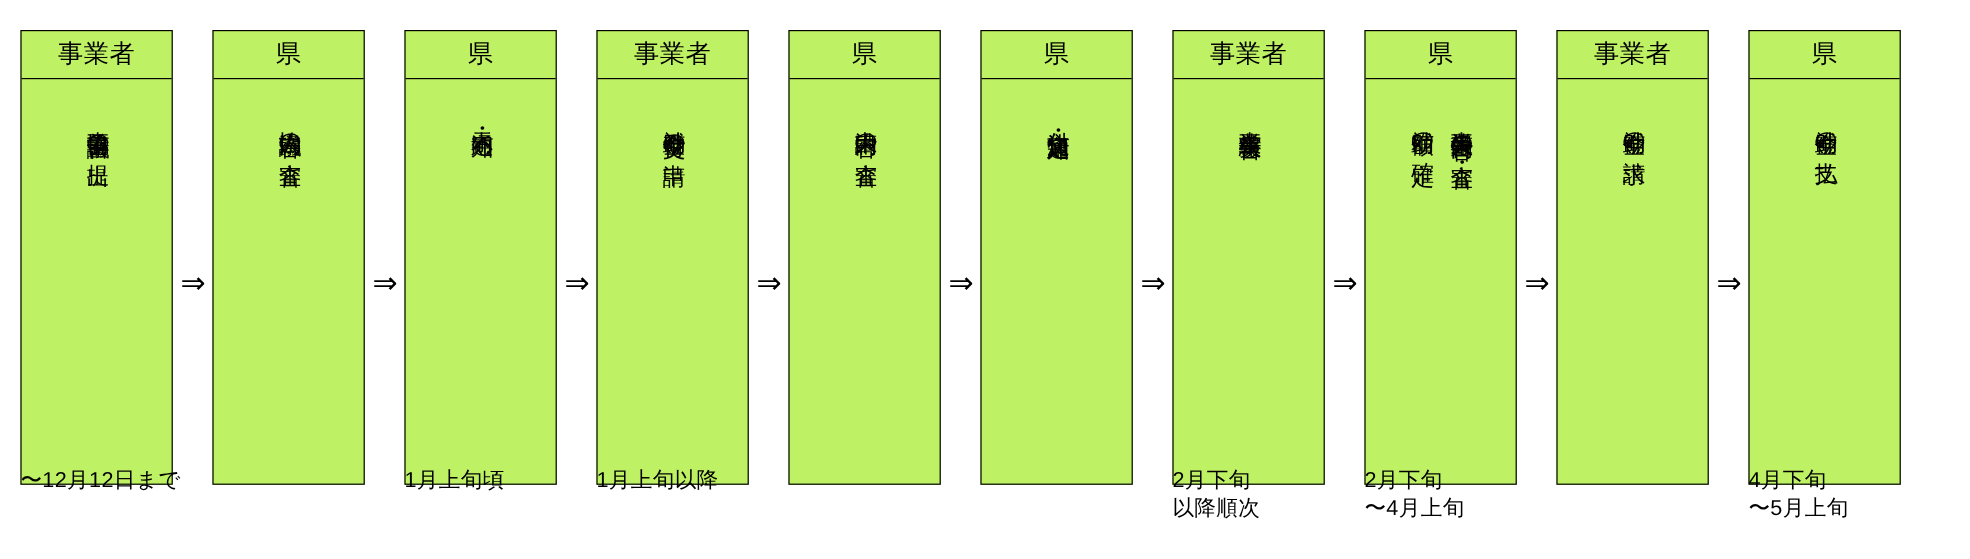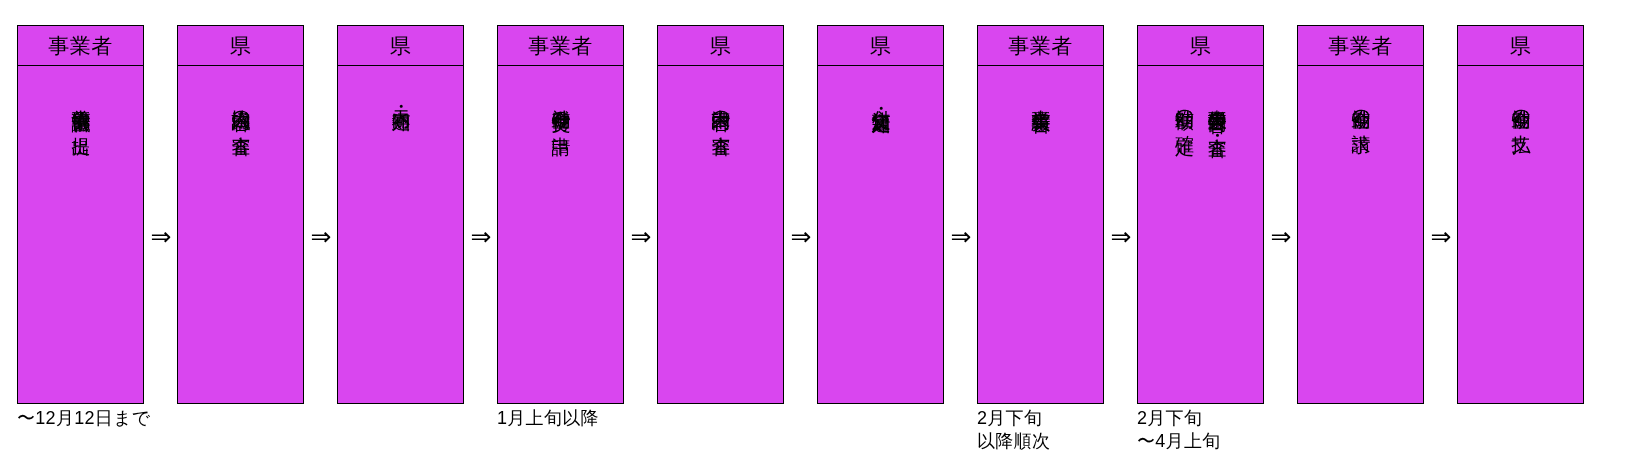--- a/index.html
+++ b/index.html
@@ -28,21 +28,21 @@
     top: 25px;
     width: 127px;
   }
 
   .box {
     position: relative;
     width: 127px;
     height: 379px;
     border: 1px solid #000000;
     box-sizing: border-box;
-    background: #d946ef;
+    background: #bef264;
   }
 
   .box-header {
     height: 40px;
     border-bottom: 1px solid #000000;
     box-sizing: border-box;
     display: flex;
     align-items: center;
     justify-content: center;
     font-size: 21px;
@@ -93,21 +93,21 @@
     align-items: center;
     justify-content: center;
     font-size: 25px;
     line-height: 1;
     color: #000000;
   }
 
   
   .caption {
     position: absolute;
-    top: 382px;
+    top: 364px;
     left: 0;
     width: 175px;
     font-size: 18px;
     line-height: 1.28;
     letter-spacing: 0.3px;
     white-space: pre-line;
     text-align: left;
   }
 </style>
 </head>
@@ -139,20 +139,21 @@
     </div>
     <div class="step" style="left: 337px;">
       <div class="box">
         <div class="box-header">県</div>
         <div class="box-body">
           <div class="vtext-group">
             <div class="vtext">内示・通知</div>
           </div>
         </div>
       </div>
+      <div class="caption">1月上旬頃</div>
       <div class="arrow">⇒</div>
     </div>
     <div class="step" style="left: 497px;">
       <div class="box">
         <div class="box-header">事業者</div>
         <div class="box-body">
           <div class="vtext-group">
             <div class="vtext">補助金交付の申請</div>
           </div>
         </div>
@@ -222,14 +223,16 @@
     </div>
     <div class="step" style="left: 1457px;">
       <div class="box">
         <div class="box-header">県</div>
         <div class="box-body">
           <div class="vtext-group">
             <div class="vtext">補助金の支払</div>
           </div>
         </div>
       </div>
+      <div class="caption">4月下旬
+〜5月上旬</div>
     </div>
   </div>
 
 </body></html>

